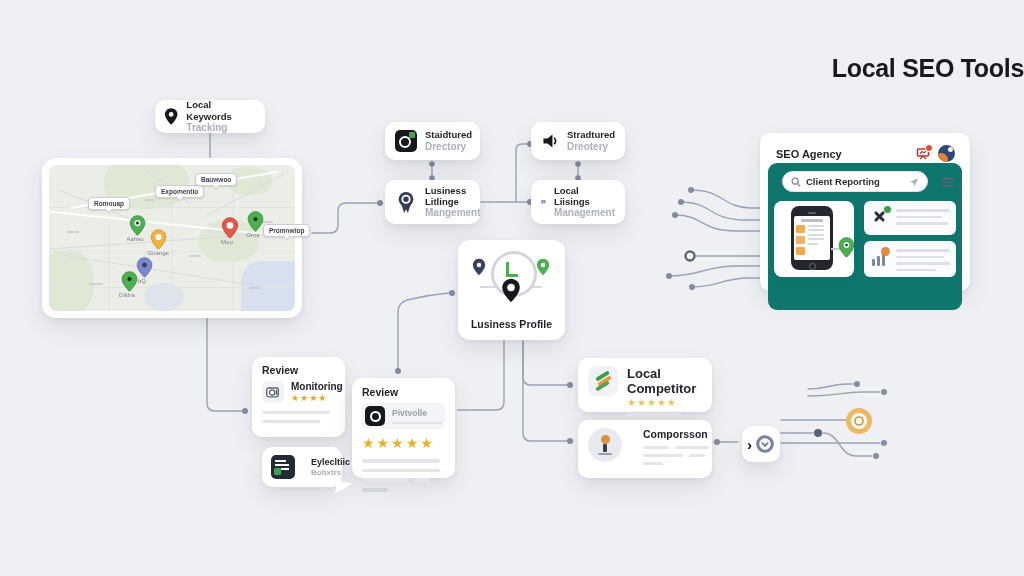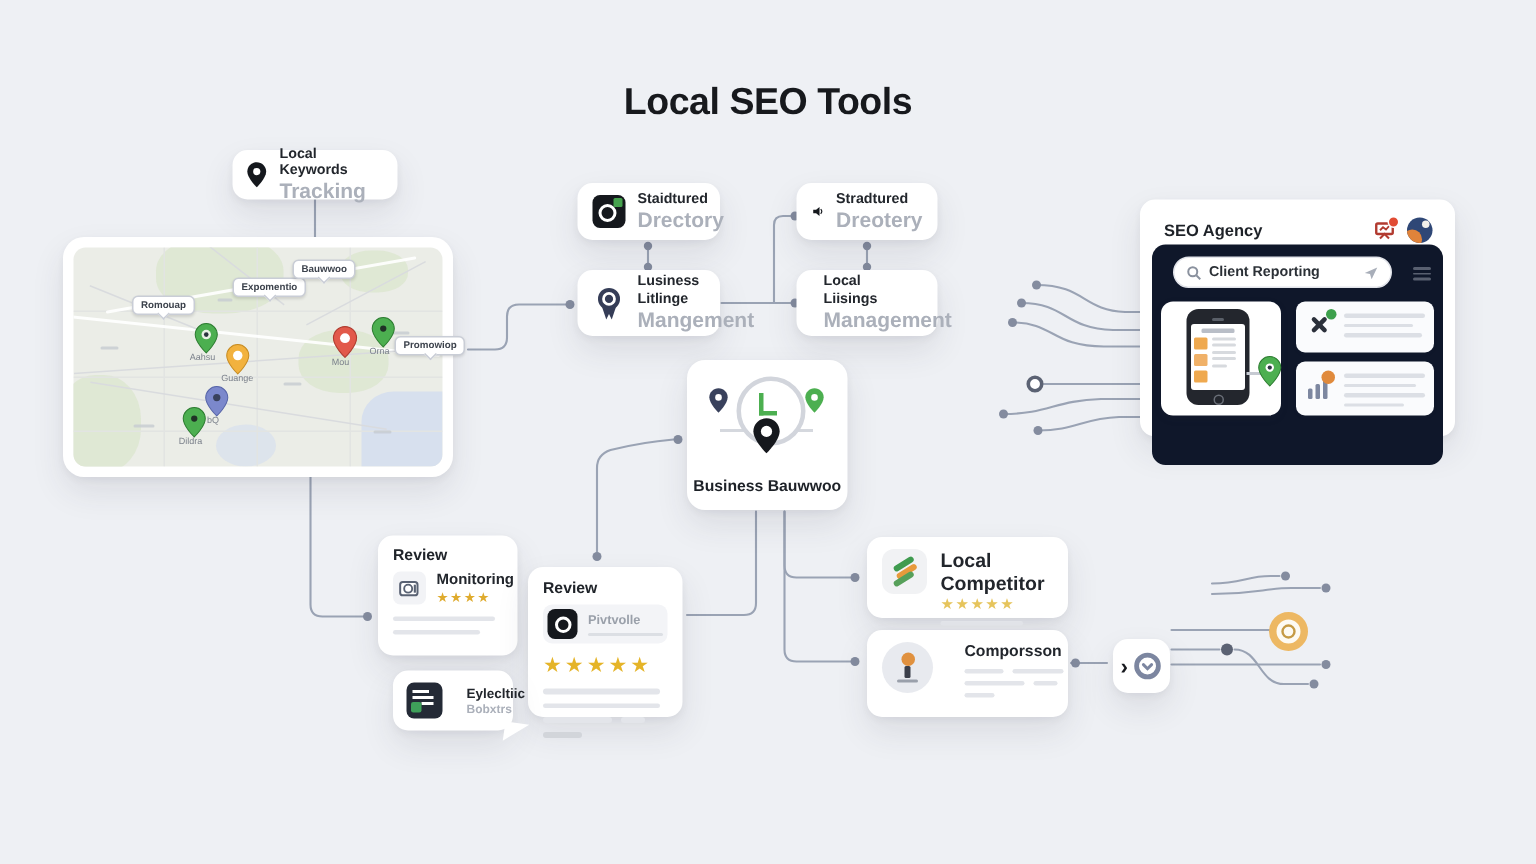--- a/index.html
+++ b/index.html
@@ -1,22 +1,22 @@
 <!DOCTYPE html>
 <html><head>
 <meta charset="utf-8">
 <style>
   html,body{margin:0;padding:0;background:#eef0f4;}
   .stage{position:relative;width:1024px;height:576px;background:#eef0f4;font-family:"Liberation Sans",sans-serif;overflow:hidden;}
   .wires{position:absolute;left:0;top:0;z-index:1;}
-  .title{position:absolute;top:54px;left:0;width:100%;text-align:center;font-size:25px;font-weight:700;color:#17191d;letter-spacing:-.3px;z-index:2;}
+  .title{position:absolute;top:54px;left:0;width:100%;text-align:right;font-size:25px;font-weight:700;color:#17191d;letter-spacing:-.3px;z-index:2;}
   .card{position:absolute;background:#fff;border-radius:10px;box-shadow:0 10px 22px rgba(45,50,65,.10),0 2px 5px rgba(45,50,65,.06);z-index:2;box-sizing:border-box;}
   .rowc{display:flex;align-items:center;gap:8px;padding:8px 10px;}
   .t1{font-size:9.5px;font-weight:700;color:#22262c;line-height:1.18;}
-  .t2{font-size:14px;font-weight:600;color:#abb0ba;line-height:1.2;}
+  .t2{font-size:10px;font-weight:600;color:#abb0ba;line-height:1.2;}
   .sk{height:3px;border-radius:2px;background:#e3e5ea;}
   .stars{color:#dfab2d;letter-spacing:1px;}
   
   .pin{display:block;}
   .map-pin{position:absolute;width:17px;text-align:center;transform:translateX(0);z-index:3;}
   .cap{font-size:6px;color:#7c828c;margin-top:0px;white-space:nowrap;transform:translateX(-15%);}
   
   .map-card{left:42px;top:158px;width:260px;height:160px;border-radius:14px;padding:7px;}
   .map{position:relative;width:246px;height:146px;background:#ebede7;border-radius:8px;overflow:hidden;}
   .patch{position:absolute;background:#dde6d0;border-radius:45%;opacity:.85;}
@@ -63,21 +63,21 @@
   
   .panel{left:760px;top:133px;width:210px;height:158px;border-radius:10px;padding:4px;}
   .p-head{display:flex;align-items:center;justify-content:space-between;padding:8px 11px 4px 12px;}
   .p-title{font-size:11px;font-weight:700;color:#1e2228;}
   .p-icons{display:flex;align-items:center;gap:8px;}
   .present-ico{position:relative;width:14px;height:14px;}
   .present-ico .badge{position:absolute;right:-3px;top:-3px;width:6px;height:6px;border-radius:50%;background:#e14b33;border:1.5px solid #fff;}
   .avatar{width:17px;height:17px;border-radius:50%;background:#2f4776;position:relative;overflow:hidden;}
   .avatar::before{content:"";position:absolute;left:-3px;bottom:-4px;width:13px;height:13px;border-radius:50%;background:#e0833a;}
   .avatar::after{content:"";position:absolute;right:2px;top:2px;width:5px;height:5px;border-radius:50%;background:#f2f0ea;}
-  .p-body{position:absolute;left:8px;top:30px;width:194px;height:147px;background:#0f172a;border-radius:9px;}
+  .p-body{position:absolute;left:8px;top:30px;width:194px;height:147px;background:#0f766e;border-radius:9px;}
   .search{position:absolute;left:14px;top:8px;width:146px;height:21px;background:#fff;border:1px solid #e2e4ea;border-radius:11px;display:flex;align-items:center;gap:5px;padding:0 8px;box-sizing:border-box;}
   .s-text{font-size:9.5px;font-weight:700;color:#2b3036;flex:1;white-space:nowrap;overflow:hidden;}
   .burger{position:absolute;right:8px;top:13px;width:12px;}
   .burger i{display:block;height:1.6px;background:#596070;margin:2px 0;border-radius:1px;}
   .phone-card{position:absolute;left:6px;top:38px;width:80px;height:76px;background:#fff;border-radius:8px;box-shadow:0 2px 6px rgba(45,50,65,.08);}
   .phone{position:absolute;left:17px;top:5px;width:42px;height:64px;background:#23262d;border-radius:8px;padding:6px 3px;box-sizing:border-box;}
   .ph-spk{width:8px;height:2px;background:#5a5f68;border-radius:1px;margin:0 auto 2px;}
   .ph-screen{background:#fff;height:44px;border-radius:2px;padding:3px 2px;box-sizing:border-box;}
   .ph-t{width:22px;height:2.5px;background:#b9bec7;border-radius:1px;margin:0 auto 3px;}
   .ph-row{display:flex;gap:3px;margin-bottom:3px;}
@@ -319,21 +319,21 @@
         <circle cx="12" cy="11.5" r="3.8" fill="#fff"></circle>
       </svg>
     <svg class="pin" style="position:absolute;left:78px;top:18px;" width="14" height="18" viewBox="0 0 24 30">
         <use href="#pin" fill="#4caf50"></use>
         <circle cx="12" cy="11.5" r="3.8" fill="#fff"></circle>
       </svg>
     <svg class="pin" style="position:absolute;left:43px;top:38px;" width="20" height="25" viewBox="0 0 24 30">
         <use href="#pin" fill="#15181d"></use>
         <circle cx="12" cy="11.5" r="4.5" fill="#fff"></circle>
       </svg>
-    <div class="bp-title">Business Bauwwoo</div>
+    <div class="bp-title">Lusiness Profile</div>
   </div>
 
   <div class="card rm">
     <div class="hdr">Review</div>
     <div style="display:flex;gap:7px;align-items:flex-start;">
       <div class="lite-sq">
         <svg width="16" height="16" viewBox="0 0 18 18">
             <rect x="2" y="4.5" width="13" height="10" rx="2" fill="#fff" stroke="#596273" stroke-width="1.5"></rect>
             <circle cx="8" cy="9.5" r="3" fill="none" stroke="#596273" stroke-width="1.4"></circle>
             <rect x="12.2" y="6.5" width="1.6" height="6" fill="#596273"></rect>

